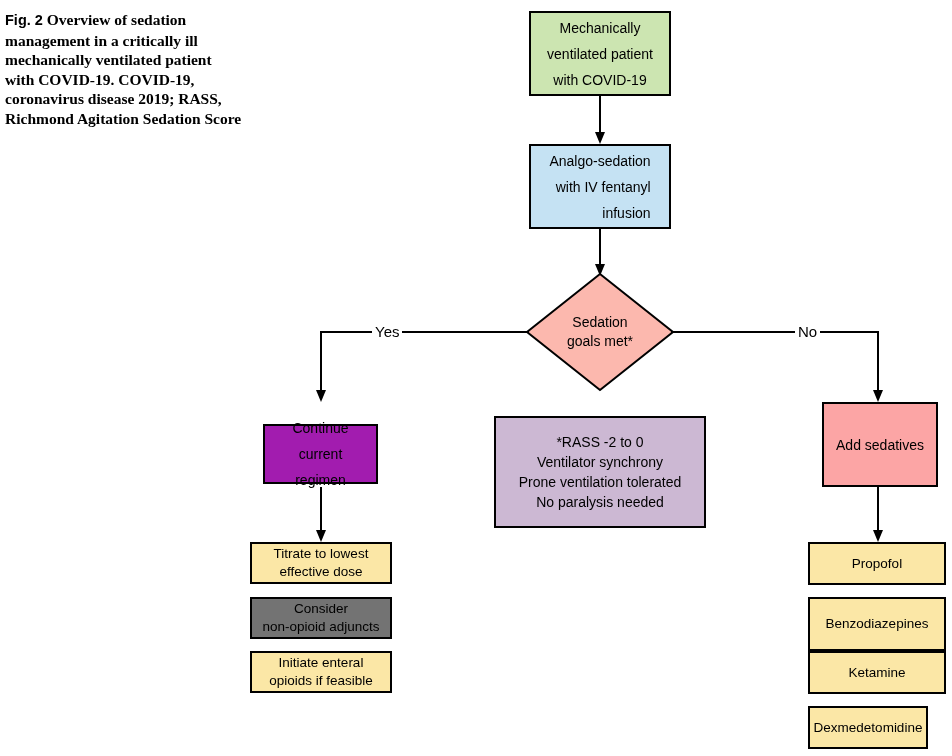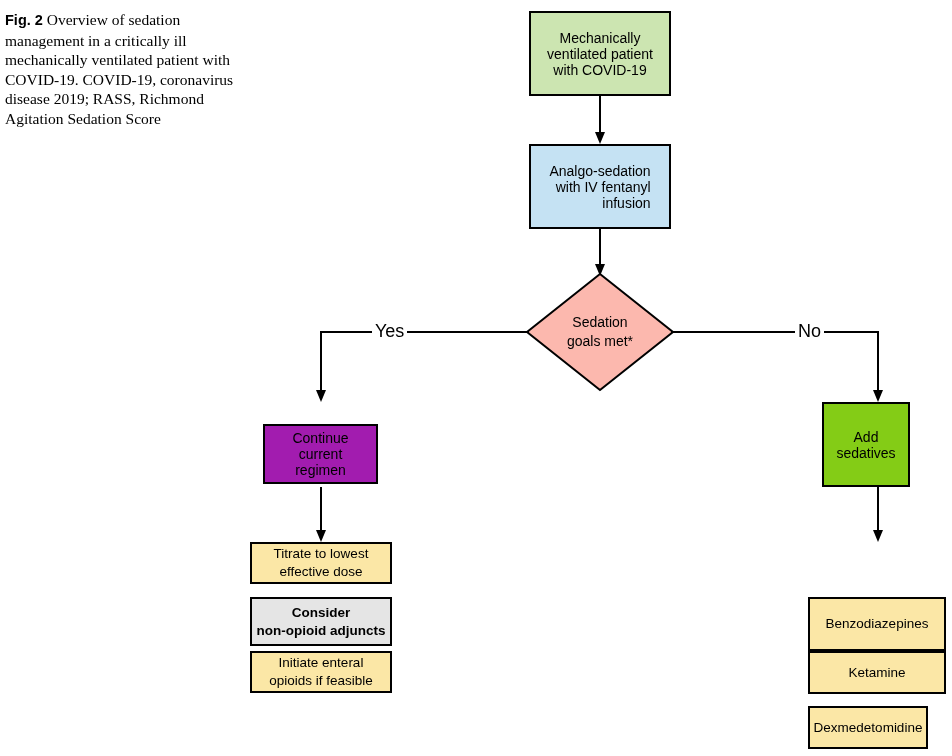--- a/index.html
+++ b/index.html
@@ -14,51 +14,52 @@
   }
   .caption {
     position: absolute;
     left: 5px;
     top: 10px;
     width: 238px;
     font-family: "Liberation Serif", serif;
     font-size: 15.5px;
     line-height: 19.5px;
     color: #000;
+    font-weight: bold;
   }
   .caption b { font-family: "Liberation Sans", sans-serif; font-size: 14.5px; }
   .node {
     position: absolute;
     box-sizing: border-box;
     border: 2px solid #000;
     display: flex;
     align-items: center;
     justify-content: center;
     text-align: center;
     white-space: pre-line;
     font-size: 14px;
-    line-height: 16px;
+    line-height: 26px;
   }
   .yellow-step { font-size: 13.5px; line-height: 18px; }
   .purple-note { font-size: 14px; line-height: 20px; }
   .vline, .hline { position: absolute; background: #000; }
   .vline { width: 2px; }
   .hline { height: 2px; }
   .arrow-down {
     position: absolute;
     width: 0; height: 0;
     border-left: 5px solid transparent;
     border-right: 5px solid transparent;
     border-top: 12px solid #000;
   }
   .branch-label {
     position: absolute;
     background: #ffffff;
     padding: 0 3px;
-    font-size: 18px;
+    font-size: 15px;
     line-height: 19px;
   }
   .diamond-wrap { position: absolute; left: 525px; top: 272px; width: 150px; height: 120px; }
   .diamond-wrap svg { position: absolute; left: 0; top: 0; }
   .diamond-text {
     position: absolute; left: 0; top: 0; width: 100%; height: 100%;
     display: flex; align-items: center; justify-content: center;
     text-align: center; white-space: pre-line; font-size: 14px; line-height: 19px;
   }
 </style>
@@ -101,33 +102,38 @@
 
   <div class="hline" style="left:671px; top:331px; width:208px;"></div>
   <div class="branch-label" style="left:795px; top:322px;">No</div>
   <div class="vline" style="left:877px; top:331px; height:59px;"></div>
   <div class="arrow-down" style="left:873px; top:390px;"></div>
 
   <div class="node" style="left: 263px; top: 402px; width: 115px; height: 60px; background: #a21caf; margin-top: 22px;">Continue
 current
 regimen</div>
 
+  <div class="node purple-note" style="left: 494px; top: 416px; width: 212px; height: 112px; background: rgb(204, 184, 211);">*RASS -2 to 0
+Ventilator synchrony
+Prone ventilation tolerated
+No paralysis needed</div>
 
-  <div class="node" style="left: 822px; top: 402px; width: 88px; height: 85px; background: #84cc16;">Add sedatives</div>
+  <div class="node" style="left: 822px; top: 402px; width: 116px; height: 85px; background: #fca5a5;">Add sedatives</div>
 
   <div class="vline" style="left:320px; top:487px; height:44px;"></div>
   <div class="arrow-down" style="left:316px; top:530px;"></div>
 
   <div class="vline" style="left:877px; top:487px; height:44px;"></div>
   <div class="arrow-down" style="left:873px; top:530px;"></div>
 
   <div class="node yellow-step" style="left: 250px; top: 542px; width: 142px; height: 42px; background: rgb(251, 231, 166);">Titrate to lowest
 effective dose</div>
-  <div class="node yellow-step" style="left: 250px; top: 597px; width: 142px; height: 49px; background: #e5e5e5; font-weight: bold;">Consider
+  <div class="node yellow-step" style="left: 250px; top: 597px; width: 142px; height: 42px; background: #737373;">Consider
 non-opioid adjuncts</div>
   <div class="node yellow-step" style="left: 250px; top: 651px; width: 142px; height: 42px; background: rgb(251, 231, 166);">Initiate enteral
 opioids if feasible</div>
 
+  <div class="node yellow-step" style="left: 808px; top: 542px; width: 138px; height: 43px; background: rgb(251, 231, 166);">Propofol</div>
   <div class="node yellow-step" style="left: 808px; top: 597px; width: 138px; height: 54px; background: rgb(251, 231, 166);">Benzodiazepines</div>
   <div class="node yellow-step" style="left: 808px; top: 651px; width: 138px; height: 43px; background: rgb(251, 231, 166);">Ketamine</div>
   <div class="node yellow-step" style="left: 808px; top: 706px; width: 120px; height: 43px; background: rgb(251, 231, 166);">Dexmedetomidine</div>
 
 </div>
 
 </body></html>

